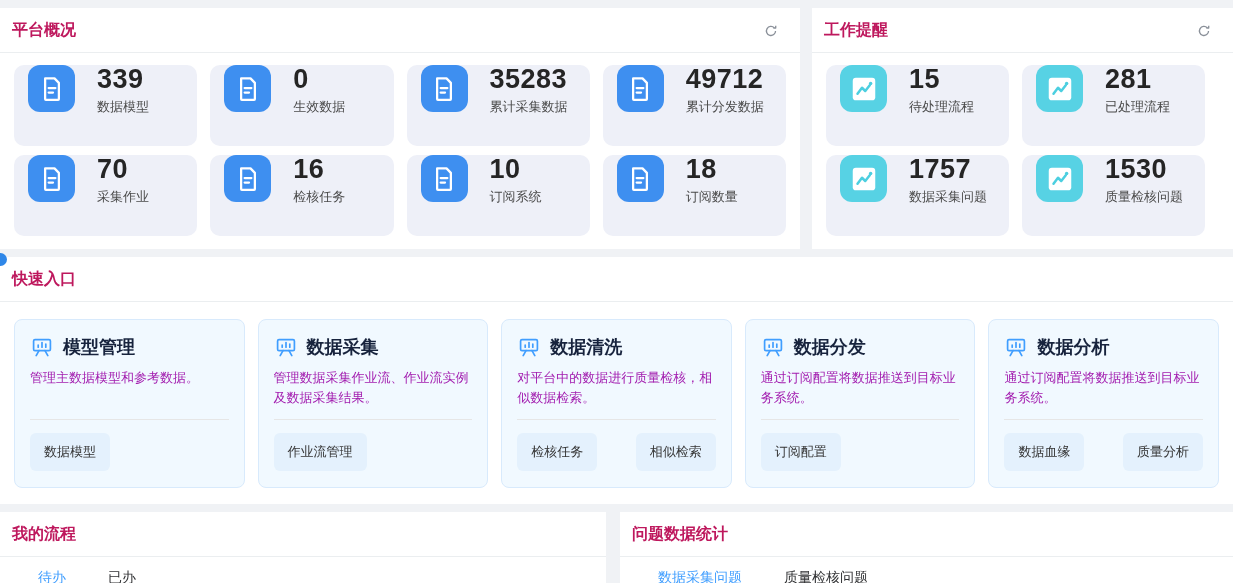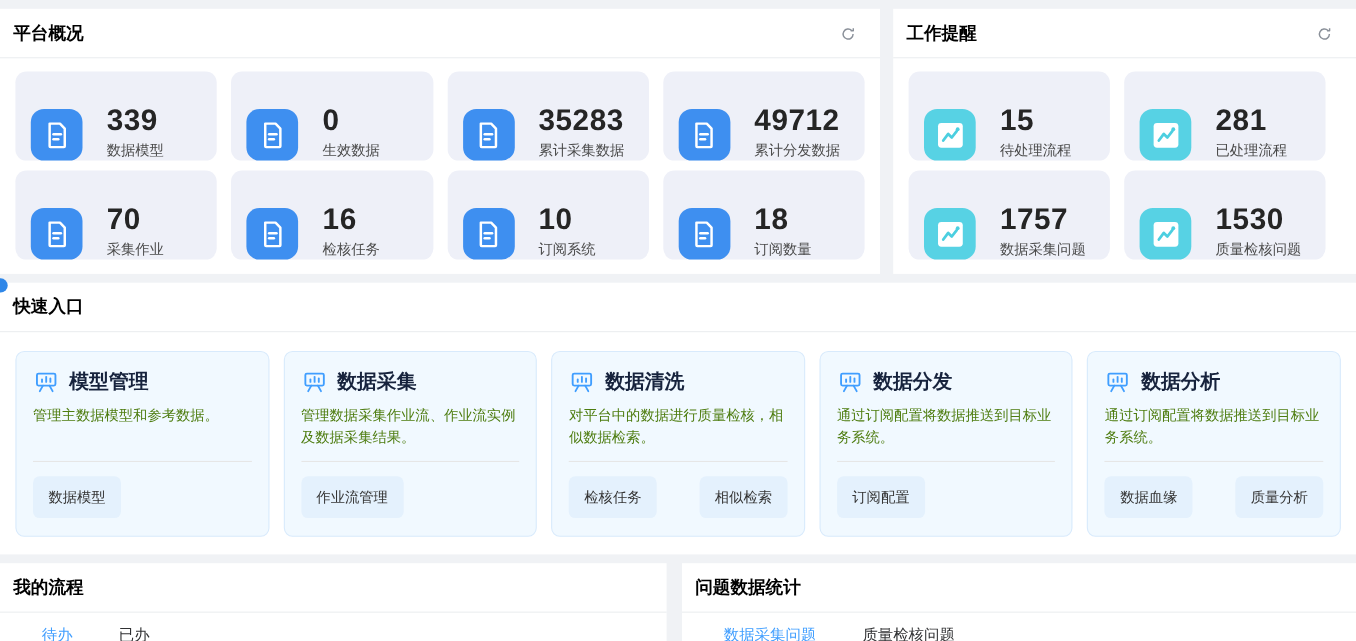--- a/index.html
+++ b/index.html
@@ -9,54 +9,54 @@
     font-family:"Liberation Sans","DejaVu Sans",sans-serif;
     overflow:hidden;
     position:relative;
   }
   .panel { background:#fff; }
   .panel-header {
     display:flex; align-items:center; justify-content:space-between;
     padding:12px 20px 11px 12px;
     border-bottom:1px solid #ebeef0;
   }
-  .panel-title { font-size:16px; font-weight:bold; color:#000000; }
+  .panel-title { font-size:16px; font-weight:bold; color:#be185d; }
   .refresh-btn { width:16px; height:16px; cursor:pointer; display:flex; align-items:center; }
   .refresh-btn svg { width:14px; height:14px; }
 
   .row-top { display:flex; gap:12px; padding-top:8px; }
   .panel-overview { width:800px; }
   .panel-reminders { flex:1; }
 
   .stats-grid { display:grid; grid-template-columns:repeat(4,1fr); gap:9px 13px; padding:12px 14px 13px; }
   .stats-grid.two { grid-template-columns:repeat(2,183px); }
   .stat-card {
     background:#eef0f8; border-radius:10px; height:81px;
-    display:flex; align-items:flex-end; padding:0 14px; gap:22px;
+    display:flex; align-items:flex-start; padding:0 14px; gap:22px;
   }
   .stat-icon {
     width:47px; height:47px; border-radius:12px; flex:0 0 47px;
     display:flex; align-items:center; justify-content:center;
   }
   .stat-icon.blue { background:#3e8ff0; }
   .stat-icon.teal { background:#57d2e4; }
   .stat-icon svg { width:30px; height:30px; }
   .stat-value { font-size:27px; font-weight:bold; color:#252525; line-height:1.05; letter-spacing:.5px; }
   .stat-label { font-size:13px; color:#4a4a4a; margin-top:5px; }
 
   .panel-quick { margin-top:8px; position:relative; }
   .quick-grid { display:grid; grid-template-columns:repeat(5,1fr); gap:13px; padding:17px 14px 16px; }
   .quick-card {
     background:#f1f9ff; border:1px solid #d8eafc; border-radius:8px;
     padding:15px 15px 16px;
   }
   .quick-title-row { display:flex; align-items:center; gap:9px; }
   .quick-title { font-size:18px; font-weight:bold; color:#17233d; }
   .quick-icon { width:24px; height:24px; }
-  .quick-desc { font-size:13px; color:#4d7c0f; line-height:1.55; margin-top:9px; min-height:40px; }
+  .quick-desc { font-size:13px; color:#a21caf; line-height:1.55; margin-top:9px; min-height:40px; }
   .quick-divider { border:none; border-top:1px solid #e6e6e6; margin:11px 0 13px; }
   .quick-buttons { display:flex; justify-content:space-between; }
   .quick-buttons.single { justify-content:flex-start; }
   .quick-btn {
     background:#e4f1fd; border:none; border-radius:6px;
     padding:10px 14px; font-size:13px; color:#333; cursor:pointer;
     font-family:inherit;
   }
 
   .row-bottom { display:grid; grid-template-columns:606px 1fr; gap:14px; margin-top:8px; }

